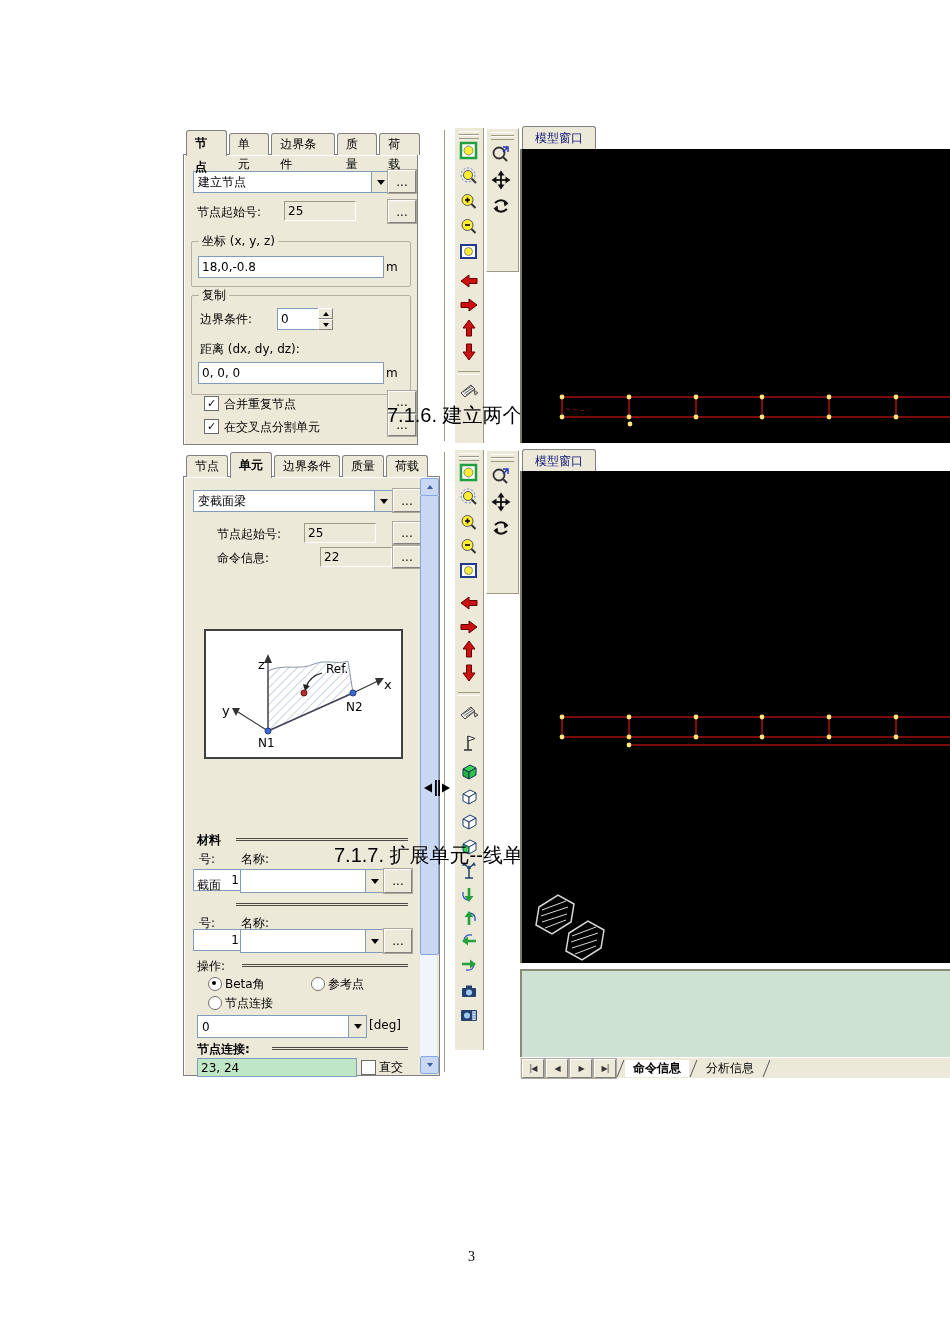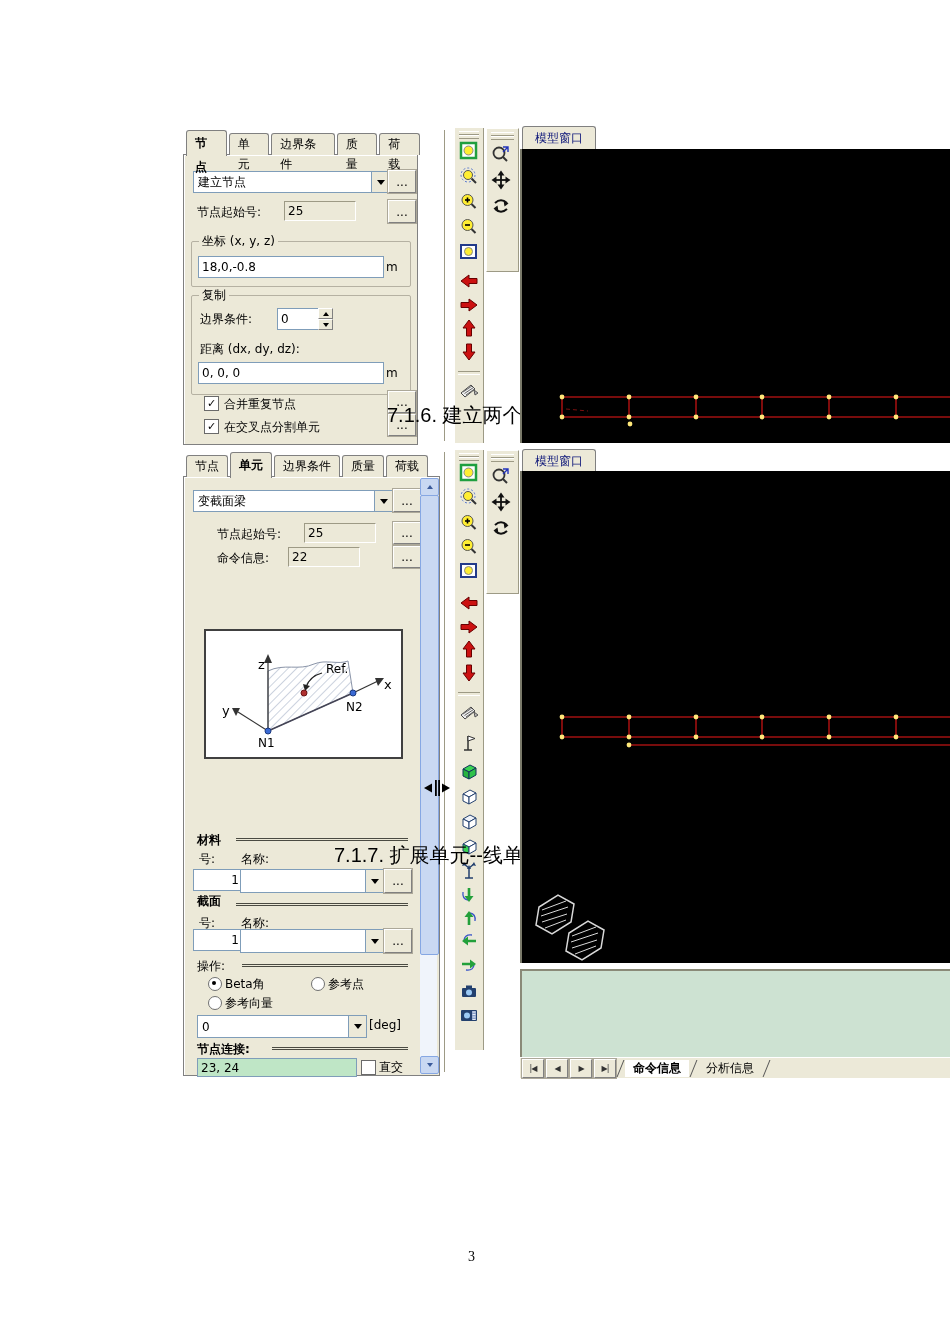--- a/index.html
+++ b/index.html
@@ -291,21 +291,21 @@
             <span class="caret"></span>
           </span>
       </div>
       <div class="btn" style="left:209px;top:12px;width:26px;height:21px">...</div>
 
       <div class="lbl" style="left:33px;top:49px">节点起始号:</div>
       <div class="field inset" style="left:120px;top:46px;width:64px;height:18px">25</div>
       <div class="btn" style="left:209px;top:45px;width:26px;height:20px">...</div>
 
       <div class="lbl" style="left:33px;top:73px">命令信息:</div>
-      <div class="field inset" style="left:104px;top:70px;width:64px;height:18px">22</div>
+      <div class="field inset" style="left:136px;top:70px;width:64px;height:18px">22</div>
       <div class="btn" style="left:209px;top:69px;width:26px;height:20px">...</div>
 
 
       <div class="diagbox" style="left:20px;top:152px;width:195px;height:126px">
         <svg width="195" height="126">
           <defs>
             <pattern id="hb" width="6" height="6" patternTransform="rotate(45)" patternUnits="userSpaceOnUse">
               <line x1="0" y1="0" x2="0" y2="6" stroke="#9aa8bf" stroke-width="1"></line>
             </pattern>
           </defs>
@@ -336,40 +336,40 @@
       <div class="lbl" style="left:15px;top:374px">号:</div>
       <div class="lbl" style="left:57px;top:374px">名称:</div>
       <div class="field" style="left:9px;top:392px;width:42px;height:20px;justify-content:flex-end">1</div>
       <div class="dd" style="left:56px;top:392px;width:138px;height:22px">
         <span class="ddbtn">
             <span class="caret"></span>
           </span>
       </div>
       <div class="btn" style="left:200px;top:392px;width:26px;height:22px">...</div>
 
-      <div class="lbl" style="left:13px;top:416px;font-weight:bold">截面</div>
+      <div class="lbl" style="left:13px;top:400px;font-weight:normal">截面</div>
       <div class="rule" style="left:52px;top:426px;width:172px"></div>
       <div class="lbl" style="left:15px;top:438px">号:</div>
       <div class="lbl" style="left:57px;top:438px">名称:</div>
       <div class="field" style="left:9px;top:452px;width:42px;height:20px;justify-content:flex-end">1</div>
       <div class="dd" style="left:56px;top:452px;width:138px;height:22px">
         <span class="ddbtn">
             <span class="caret"></span>
           </span>
       </div>
       <div class="btn" style="left:200px;top:452px;width:26px;height:22px">...</div>
 
       <div class="lbl" style="left:13px;top:481px;font-weight:normal">操作:</div>
       <div class="rule" style="left:58px;top:487px;width:166px"></div>
       <div class="rad sel" style="left:24px;top:500px"></div>
       <div class="lbl" style="left:41px;top:499px">Beta角</div>
       <div class="rad" style="left:127px;top:500px"></div>
       <div class="lbl" style="left:144px;top:499px">参考点</div>
       <div class="rad" style="left:24px;top:519px"></div>
-      <div class="lbl" style="left:41px;top:518px">参考向量</div>
+      <div class="lbl" style="left:41px;top:518px">节点连接</div>
 
       <div class="dd" style="left:13px;top:538px;width:164px;height:21px">
         <span>0</span>
         <span class="ddbtn">
             <span class="caret"></span>
           </span>
       </div>
       <div class="lbl" style="left:185px;top:541px">[deg]</div>
 
       <div class="lbl" style="left:13px;top:564px;font-weight:bold">节点连接:</div>

